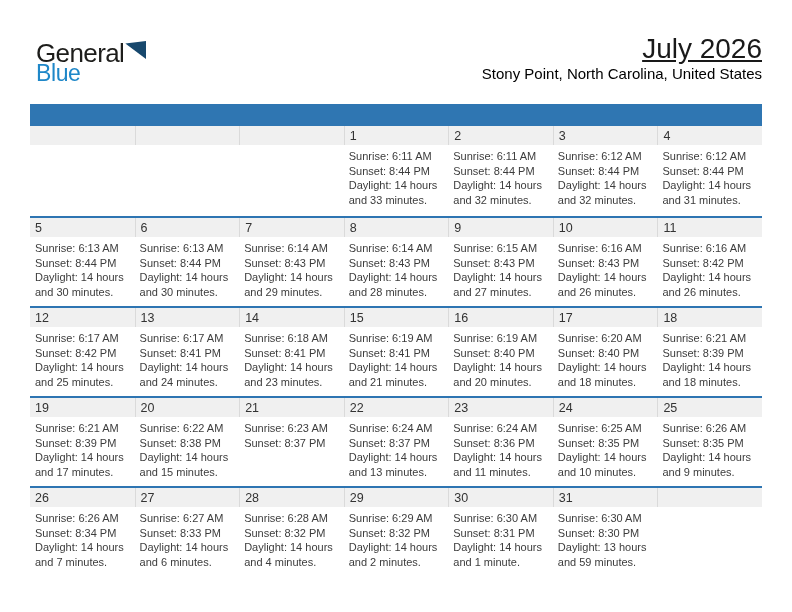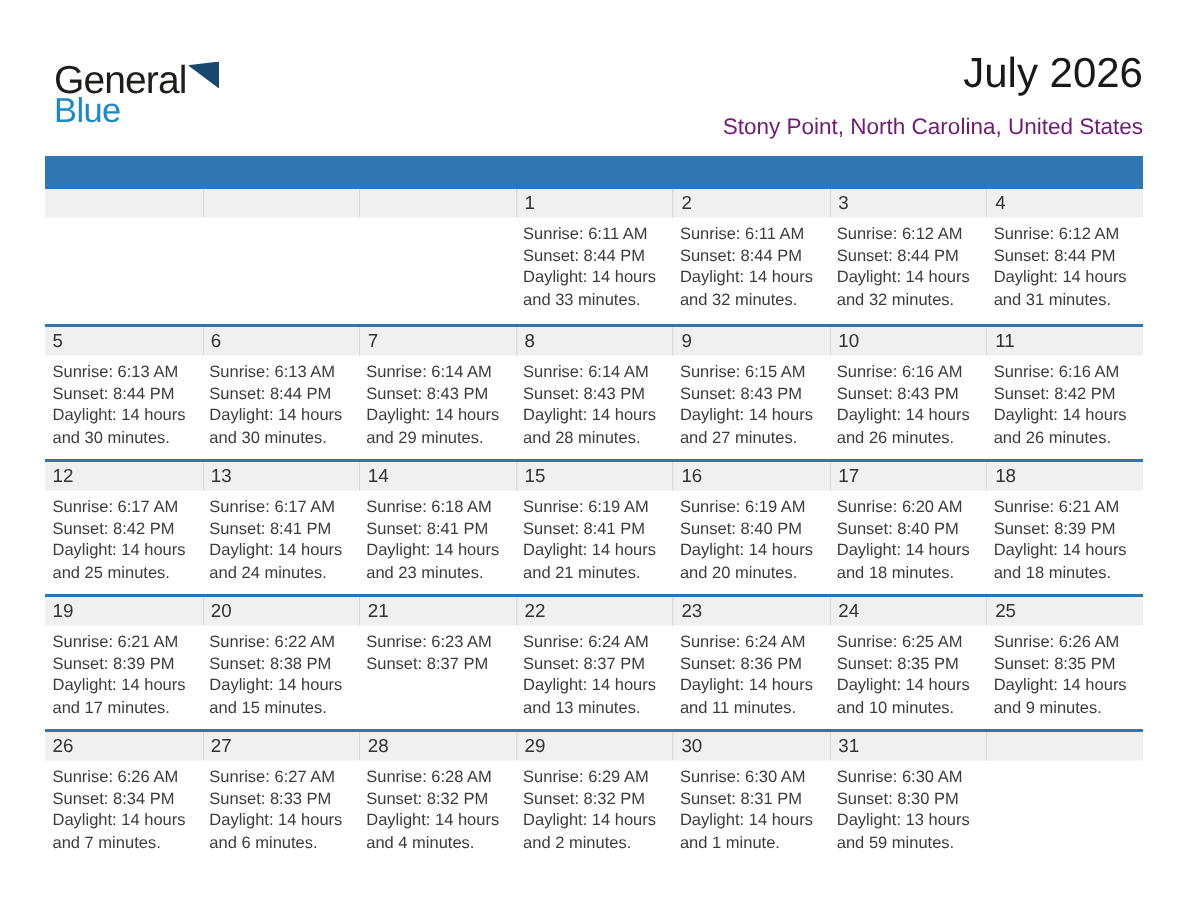--- a/index.html
+++ b/index.html
@@ -11,22 +11,22 @@
   .logo{position:absolute;left:36px;top:40px;width:110px;}
   .logo-top{display:flex;align-items:flex-start;}
   .logo-general{font-size:26px;line-height:1;color:var(--text-dark);letter-spacing:-0.6px;}
   .logo-triangle{width:27px;height:18px;margin-top:1px;margin-left:1px;
     background:var(--logo-triangle);
     clip-path:polygon(0 14%,100% 0,100% 100%);}
   .logo-blue{font-size:23px;line-height:1;color:var(--logo-blue);letter-spacing:-0.4px;
     margin-top:-4px;}
   
   .title-block{position:absolute;top:34px;right:30px;text-align:right;}
-  .page-title{font-size:28px;font-weight:400;color:#191919;margin:0;line-height:1.1;}
-  .page-subtitle{font-size:15px;color:#701a75;margin-top:11px;}
+  .page-title{font-size:28px;font-weight:400;color:#191919;margin:0;line-height:1.1;text-decoration:underline;}
+  .page-subtitle{font-size:15px;color:#000000;}
   
   .calendar{position:absolute;left:30px;top:104px;width:732px;}
   .weekday-header{display:grid;grid-template-columns:repeat(7,1fr);
     background:var(--header-bg);height:22px;}
   .weekday-cell{color:#ffffff;font-size:11.5px;line-height:22px;padding-left:12px;
     overflow:hidden;white-space:nowrap;margin-top:39px;}
   .week-row{display:grid;grid-template-columns:repeat(7,1fr);height:90px;box-sizing:border-box;}
   .week-row.bordered{border-top:2px solid var(--row-divider);}
   .day-cell{overflow:hidden;}
   .day-strip{height:19px;background:var(--strip-bg);box-sizing:border-box;}

